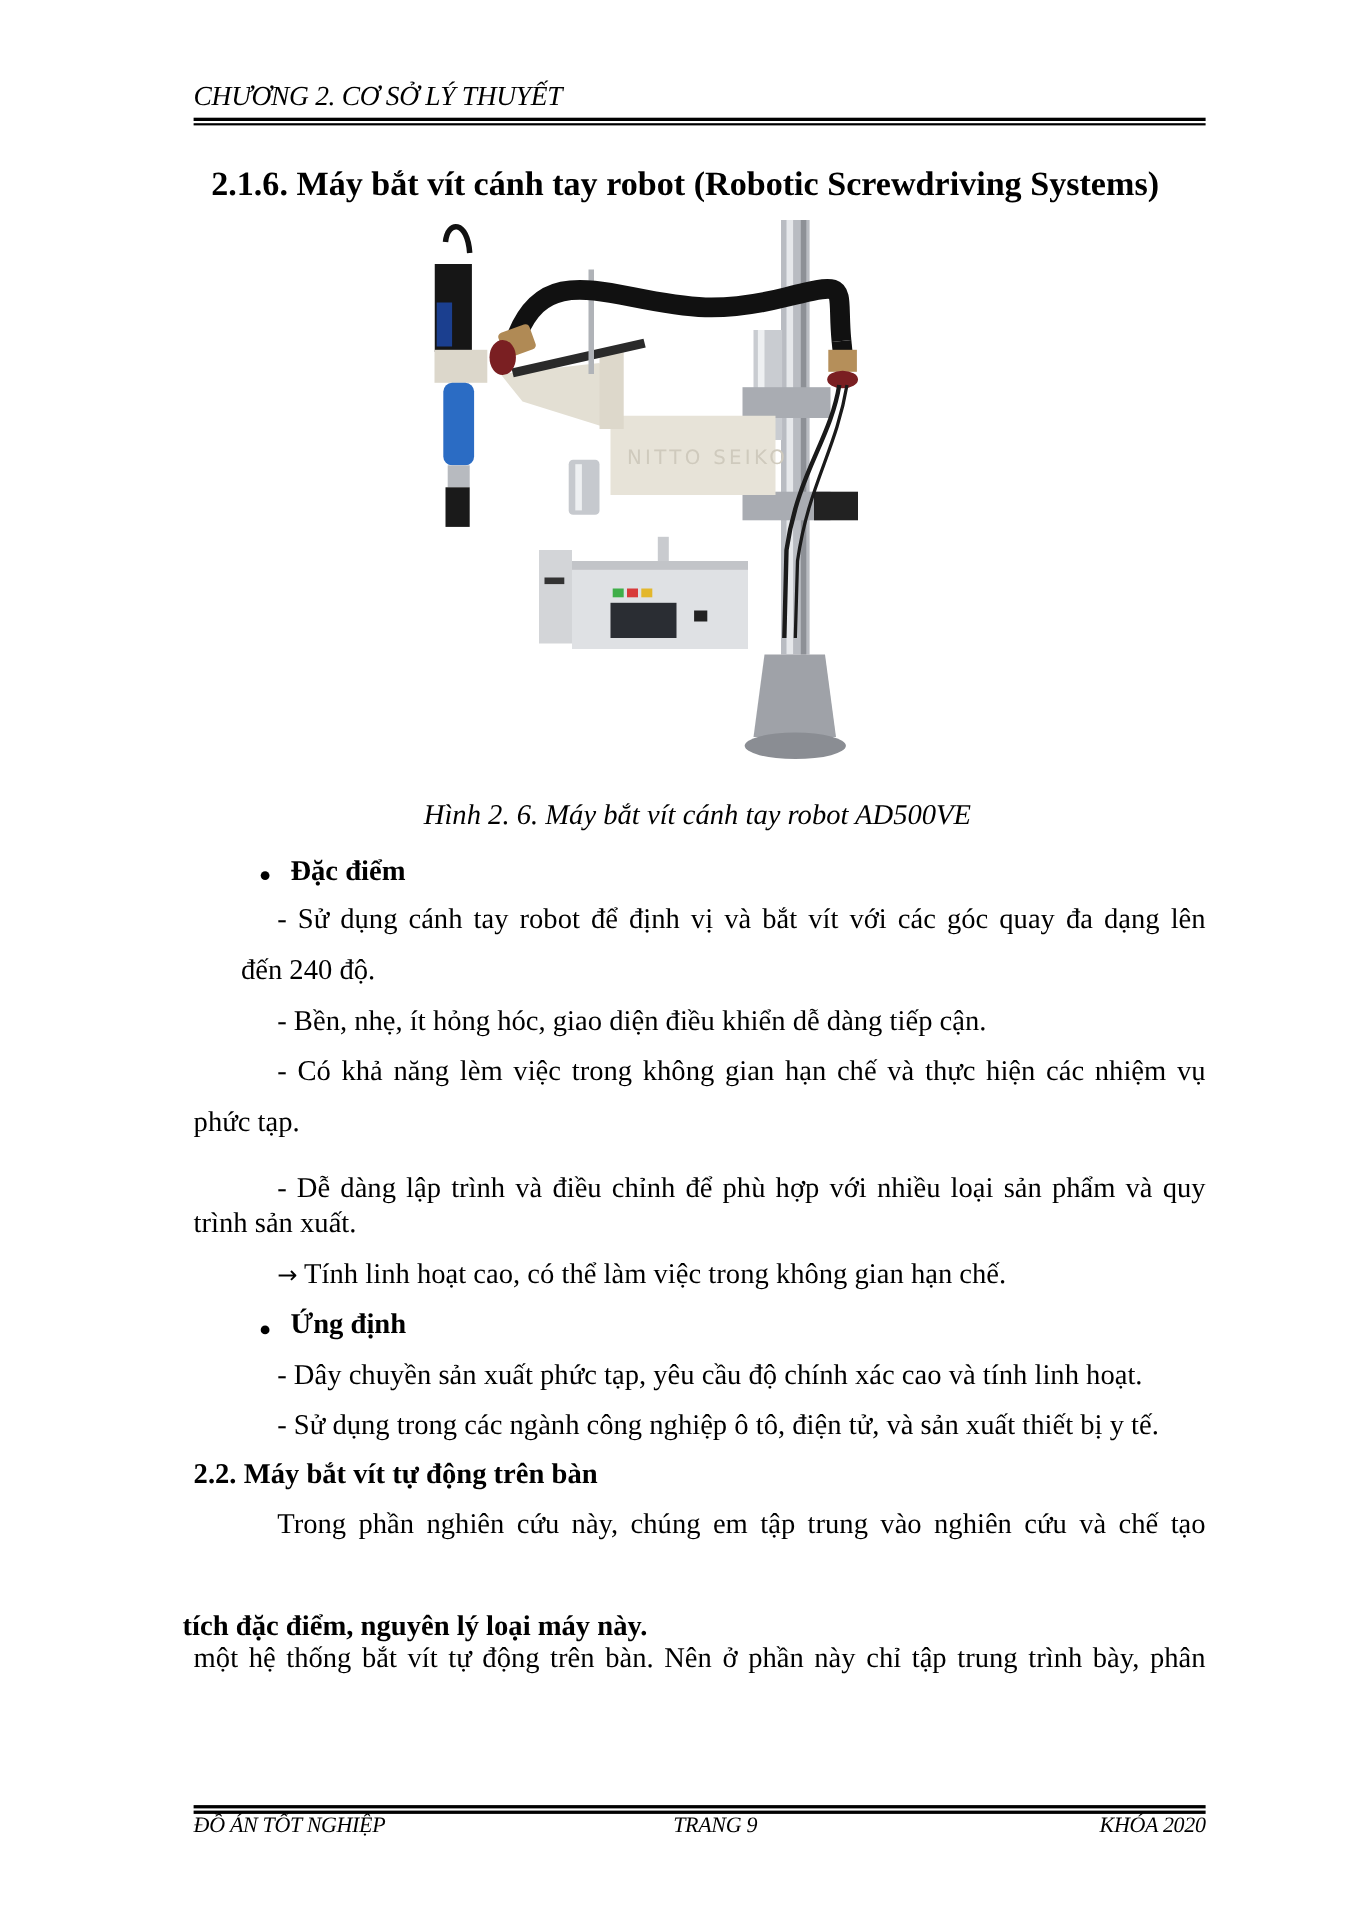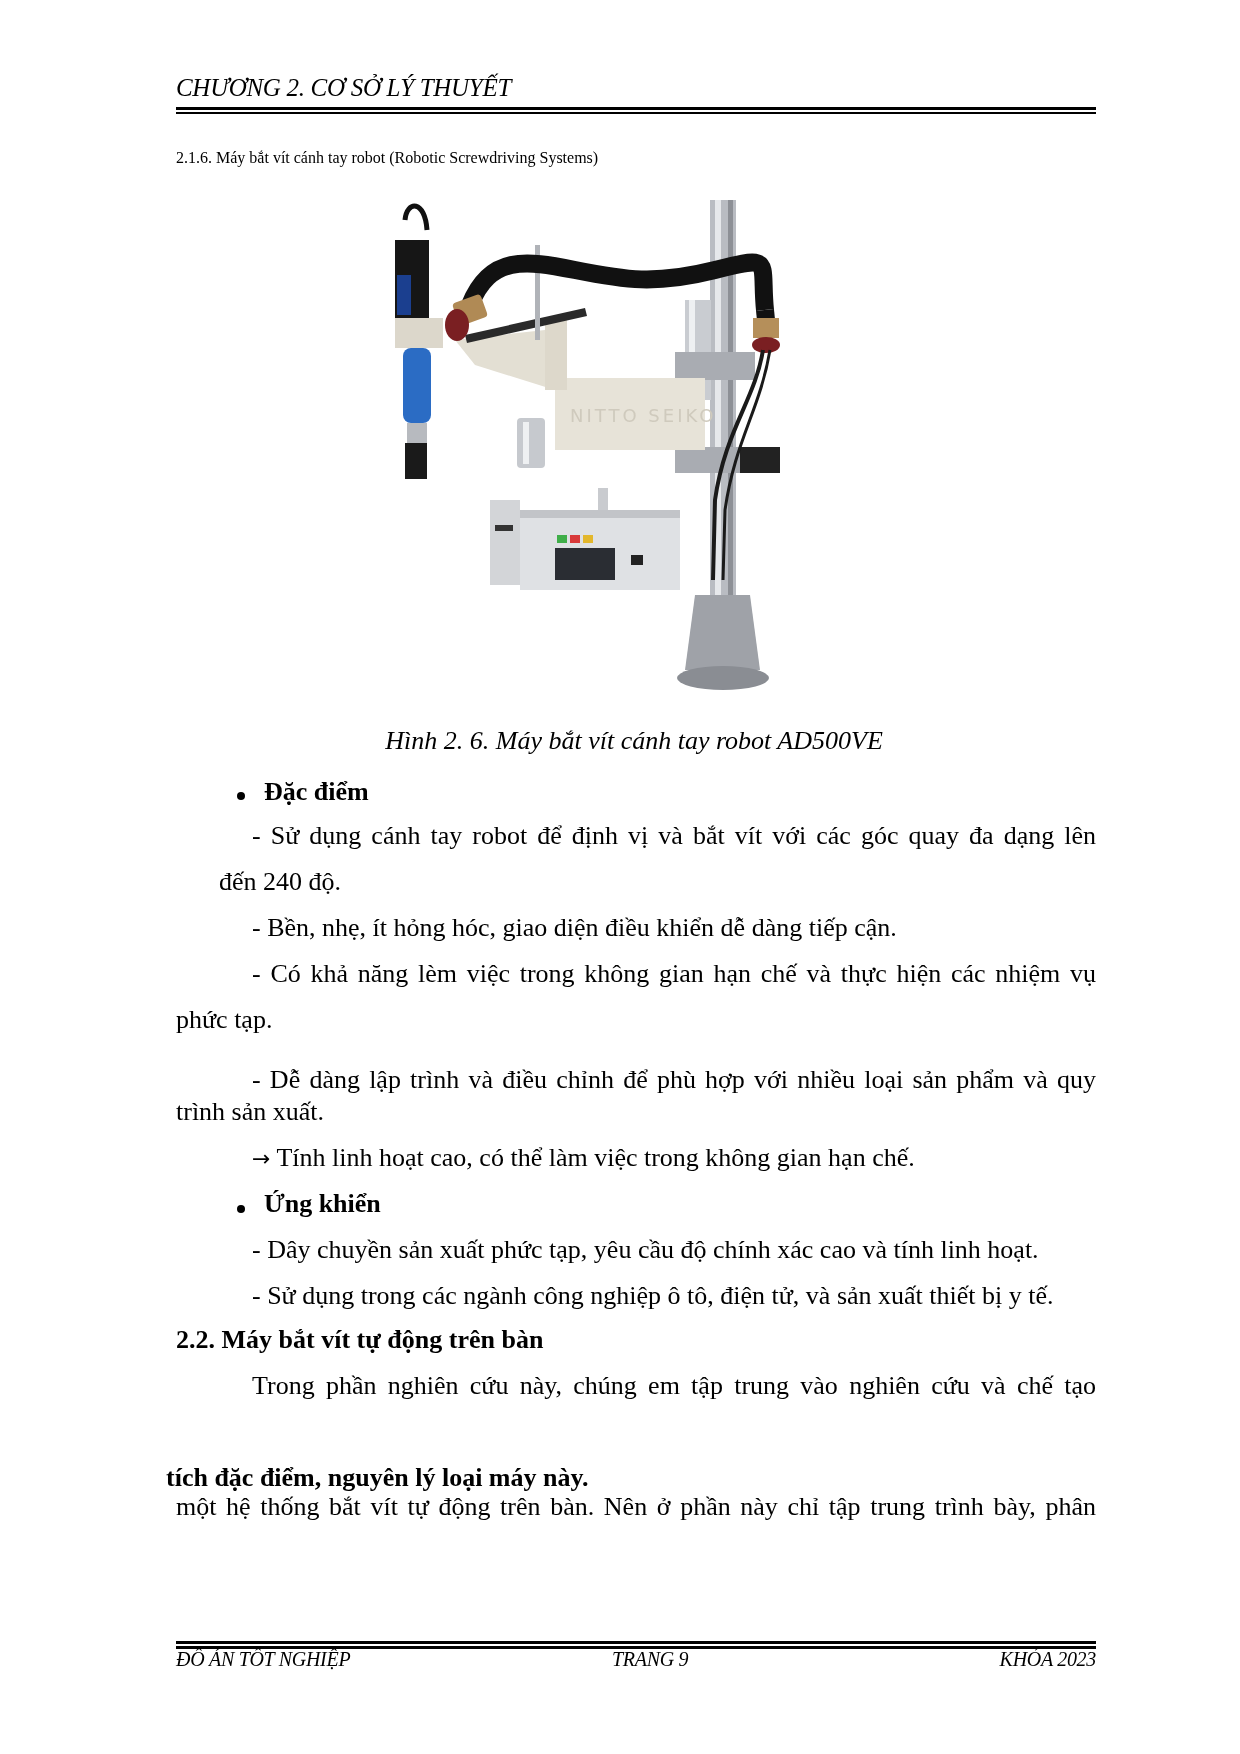--- a/index.html
+++ b/index.html
@@ -2,21 +2,21 @@
 <html><head>
   <meta charset="utf-8">
   <style>
     html, body { margin: 0; padding: 0; background: #ffffff; }
     body { width: 1240px; height: 1754px; position: relative; overflow: hidden;
            font-family: "Liberation Serif", "DejaVu Serif", serif; color: #000; }
     .abs { position: absolute; white-space: nowrap; text-align: center; }
     .header-title { left: 176px; top: 74px; font-size: 25px; font-style: italic; letter-spacing: -0.3px; }
     .rule-thick { position: absolute; left: 176px; width: 920px; height: 3px; background: #000; }
     .rule-thin { position: absolute; left: 176px; width: 920px; height: 2px; background: #000; }
-    .h3 { left: 176px; top: 149px; font-size: 16px; font-weight: normal; }
+    .h3 { left: 192px; top: 149px; font-size: 31px; font-weight: bold; }
     .figure { position: absolute; left: 395px; top: 200px; width: 480px; height: 495px; }
     .caption { left: 0; width: 1240px; text-align: center; top: 726px; font-size: 26px; font-style: italic; padding-left: 28px; box-sizing: border-box; }
     .line { font-size: 26px; }
     .bold { font-weight: bold; }
     .bullet-dot { position: absolute; width: 8px; height: 8px; border-radius: 50%; background: #000; }
     .justify { left: 176px; width: 920px; text-align: justify; text-align-last: justify; white-space: nowrap; }
     .footer-text { font-size: 20px; font-style: italic; top: 1648px; letter-spacing: -0.3px; }
   </style>
 </head>
 <body>
@@ -103,26 +103,26 @@
 
 <div class="abs line justify" style="top:1026px; text-indent:76px;margin-top:39px;">- Dễ dàng lập trình và điều chỉnh để phù hợp với nhiều loại sản phẩm và quy</div>
 <div class="abs line" style="left:176px; top:1097px;">trình sản xuất.</div>
 
 <div class="abs line" style="left:252px; top:1143px;">
   <span style="font-family:'DejaVu Sans', sans-serif; font-size:22px;">→</span>
   <span>Tính linh hoạt cao, có thể làm việc trong không gian hạn chế.</span>
 </div>
 
 <div class="bullet-dot" style="left:237px; top:1205px;"></div>
-<div class="abs line bold" style="left:264px; top:1189px;">Ứng khiển</div>
+<div class="abs line bold" style="left:264px; top:1189px;">Ứng định</div>
 <div class="abs line" style="left:252px; top:1235px;">- Dây chuyền sản xuất phức tạp, yêu cầu độ chính xác cao và tính linh hoạt.</div>
 <div class="abs line" style="left:252px; top:1281px;">- Sử dụng trong các ngành công nghiệp ô tô, điện tử, và sản xuất thiết bị y tế.</div>
 
 <div class="abs line bold" style="left:176px; top:1325px;">2.2. Máy bắt vít tự động trên bàn</div>
 <div class="abs line justify" style="top:1371px; text-indent:76px;">Trong phần nghiên cứu này, chúng em tập trung vào nghiên cứu và chế tạo</div>
 <div class="abs line justify" style="top:1452px;margin-top:40px;">một hệ thống bắt vít tự động trên bàn. Nên ở phần này chỉ tập trung trình bày, phân</div>
 <div class="abs line" style="left:166px; top:1463px;font-weight:bold;">tích đặc điểm, nguyên lý loại máy này.</div>
 
 <div class="rule-thick" style="top:1641px;"></div>
 <div class="rule-thick" style="top:1646px;"></div>
 <div class="abs footer-text" style="left:176px;">ĐỒ ÁN TỐT NGHIỆP</div>
 <div class="abs footer-text" style="left:612px;">TRANG 9</div>
-<div class="abs footer-text" style="right:144px;">KHÓA 2023</div>
+<div class="abs footer-text" style="right:144px;">KHÓA 2020</div>
 
 </body></html>

